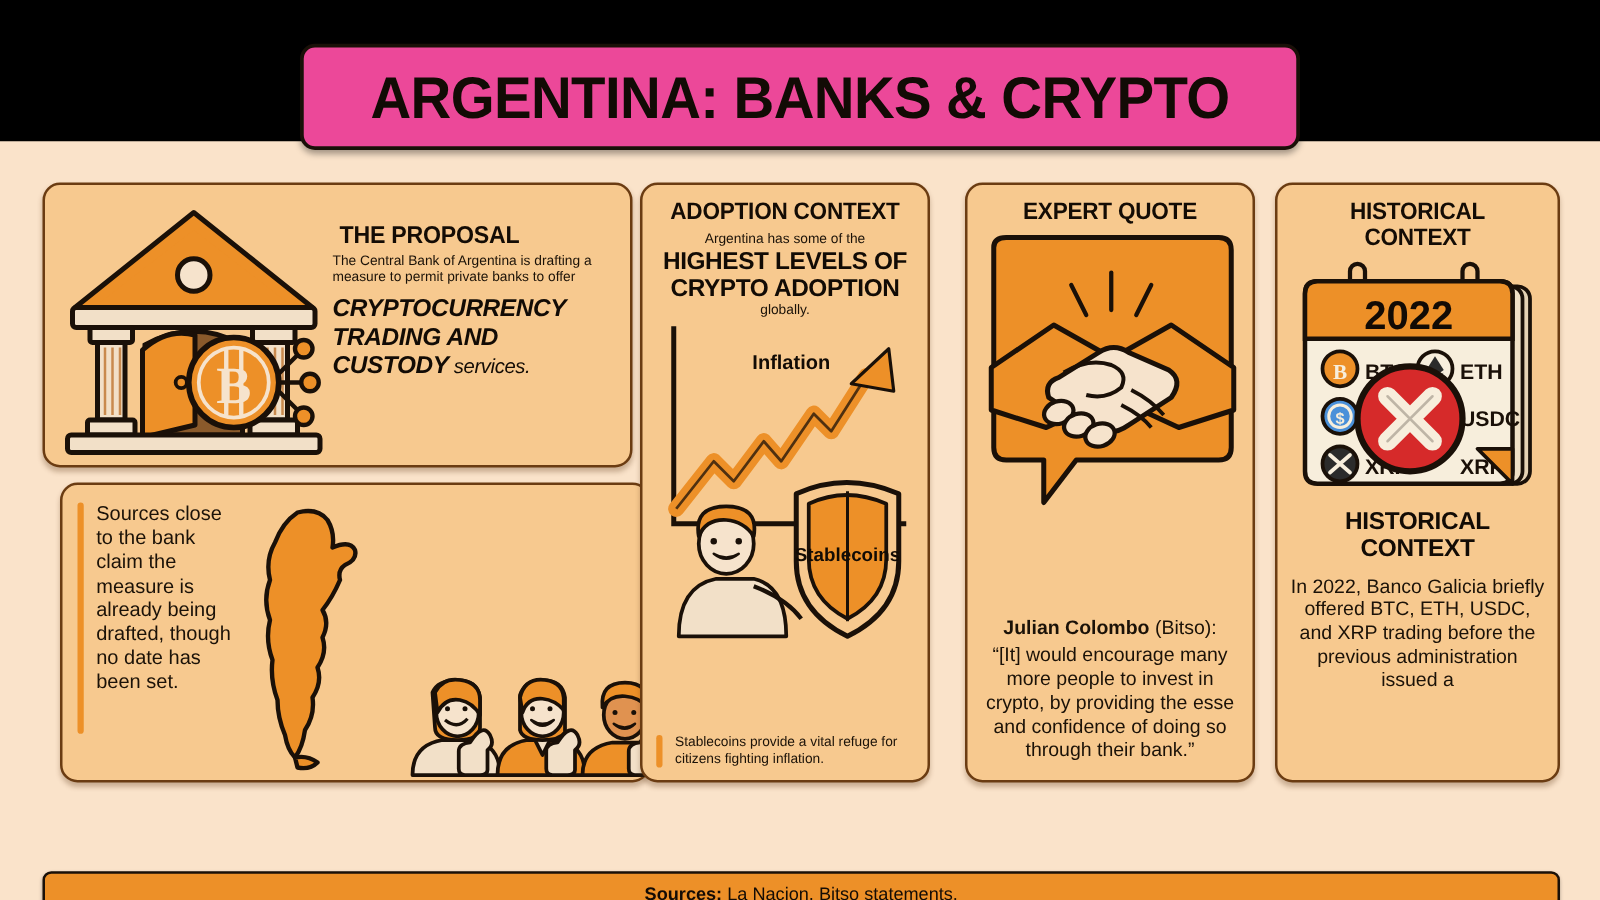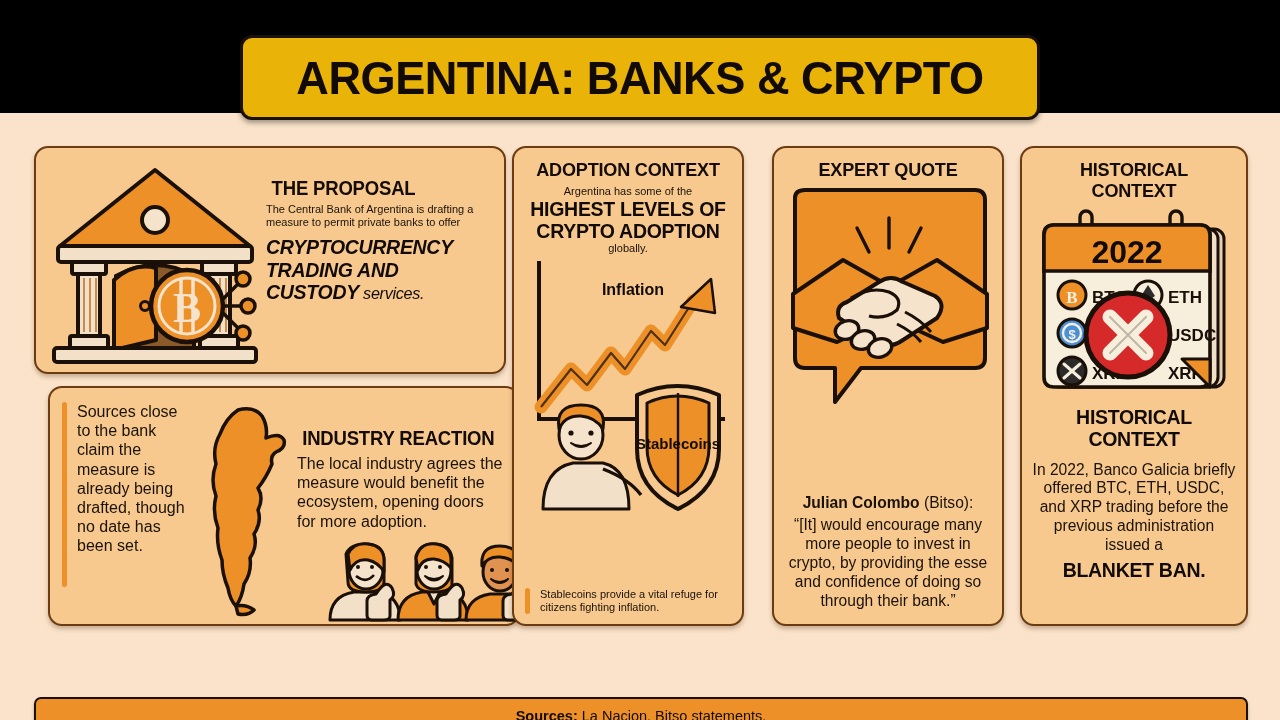--- a/index.html
+++ b/index.html
@@ -19,21 +19,21 @@
   #topband {
     position: absolute; top: 0; left: 0;
     width: 1280px; height: 113px;
     background: #000000;
   }
   
   #title-badge {
     position: absolute;
     left: 240px; top: 35px;
     width: 800px; height: 85px;
-    background: #eab308;
+    background: #ec4899;
     border: 3px solid #1a1008;
     border-radius: 12px;
     display: flex; align-items: center; justify-content: center;
     box-shadow: 0 3px 5px rgba(0,0,0,0.35);
     z-index: 5;
   }
   #title-badge .t {
     font-size: 47px;
     font-weight: 900;
     letter-spacing: -0.5px;
@@ -217,24 +217,20 @@
         </div>
       </div>
       <div class="map">
         <svg width="105" height="215" viewBox="0 0 105 215">
           <path d="M46 8 Q62 4 70 14 Q76 24 74 36 Q88 30 92 38 Q94 46 84 50 Q78 54 80 62
                    Q74 76 66 86 Q72 96 66 108 Q70 120 62 132 Q66 144 58 156 Q60 170 52 182
                    Q50 196 44 204 Q38 198 36 186 Q30 172 30 158 Q24 142 26 126 Q20 110 24 94
                    Q18 78 24 62 Q20 46 28 32 Q34 16 46 8 Z" fill="#ED9028" stroke="#1a1008" stroke-width="3.5" stroke-linejoin="round"></path>
           <path d="M44 204 Q54 202 62 208 Q56 214 46 212 Z" fill="#ED9028" stroke="#1a1008" stroke-width="3.5" stroke-linejoin="round"></path>
         </svg>
-      </div>
-      <div class="txt">
-        <div class="ph">INDUSTRY REACTION</div>
-        <div class="body-txt">The local industry agrees the measure would benefit the ecosystem, opening doors for more adoption.</div>
       </div>
     </div>
     <div id="people">
       <svg width="220" height="78" viewBox="0 0 220 78">
 
         <g stroke="#1a1008" stroke-width="3" stroke-linejoin="round">
           <path d="M10 78 Q10 54 34 50 L58 50 Q80 54 80 78 Z" fill="#F2E0C8"></path>
           <path d="M26 12 Q30 2 46 2 Q62 2 64 16 L64 40 Q64 50 46 50 Q28 50 28 40 Z" fill="#ED9028"></path>
           <ellipse cx="46" cy="28" rx="17" ry="19" fill="#F6E3CC"></ellipse>
           <path d="M28 12 Q34 0 48 2 Q64 4 64 18 L64 30 Q58 20 48 18 Q36 16 30 28 Z" fill="#ED9028"></path>
@@ -391,21 +387,20 @@
 
           <g>
             <circle cx="96" cy="128" r="42" fill="#D62A2A" stroke="#1a1008" stroke-width="5"></circle>
             <path d="M78 110 L114 146 M114 110 L78 146" stroke="#F7EEDC" stroke-width="15" stroke-linecap="round"></path>
             <path d="M78 110 L114 146 M114 110 L78 146" stroke="#1a1008" stroke-width="2" stroke-linecap="round" opacity="0.25"></path>
           </g>
         </svg>
       </div>
       <div class="h2">HISTORICAL CONTEXT</div>
       <div class="body-txt">In 2022, Banco Galicia briefly offered BTC, ETH, USDC, and XRP trading before the previous administration issued a</div>
-      <div class="big" style="text-align:center;margin-top:5px;">BLANKET BAN.</div>
     </div>
   </div>
 
   <div id="sources">
     <span class="s">
       <b>Sources:</b><span> La Nacion, Bitso statements.</span>
     </span>
   </div>
 
 </div>

